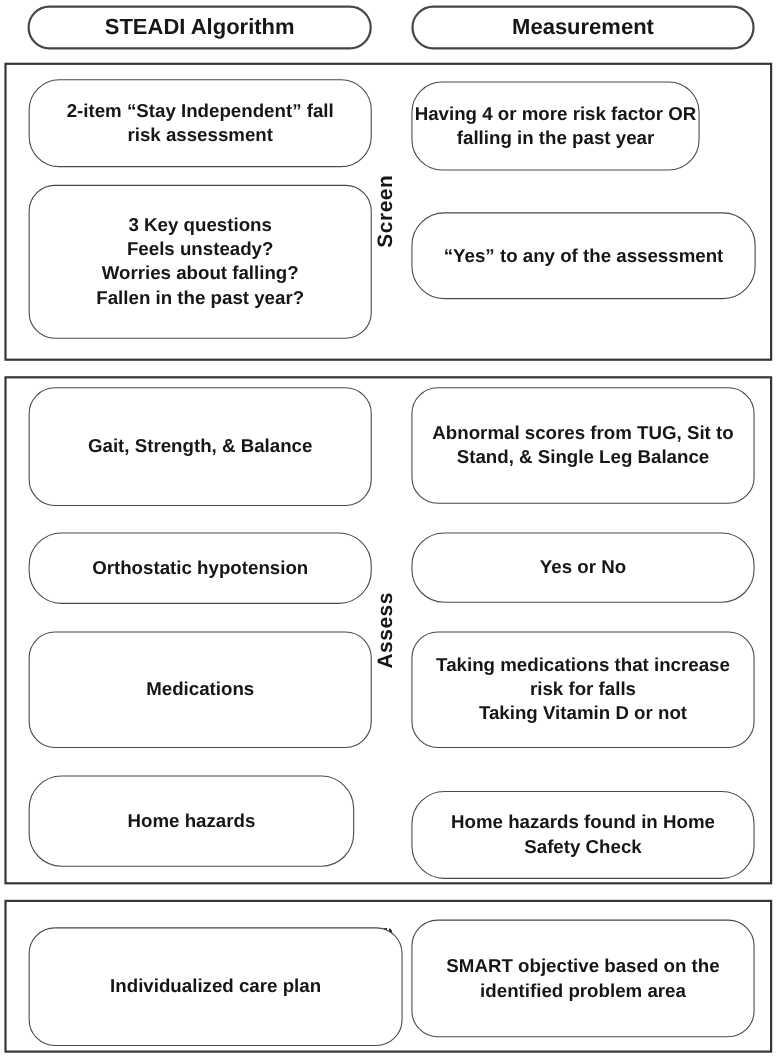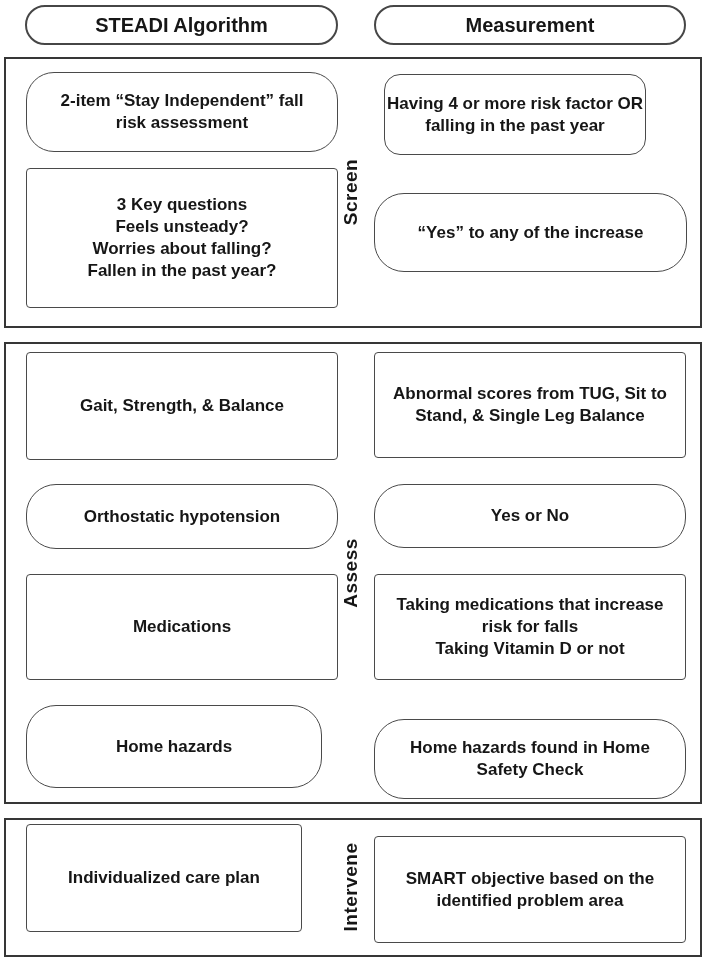--- a/index.html
+++ b/index.html
@@ -32,21 +32,21 @@
     box-sizing: border-box;
     background: #ffffff;
     display: flex;
     align-items: center;
     justify-content: center;
     font-size: 20px;
   }
   .box {
     position: absolute;
     border: 1.5px solid #4a4a4a;
-    border-radius: 4px;
+    border-radius: 24px;
     box-sizing: border-box;
     background: #ffffff;
     display: flex;
     align-items: center;
     justify-content: center;
   }
   .box-text {
     white-space: pre;
     text-align: center;
     font-size: 17px;
@@ -84,26 +84,26 @@
   <div class="box" style="left:26px; top:72px; width:312px; height:80px; border-radius:28px;">
     <span class="box-text">2-item “Stay Independent” fall
 risk assessment</span>
   </div>
   <div class="box" style="left:26px; top:168px; width:312px; height:140px;">
     <span class="box-text">3 Key questions
 Feels unsteady?
 Worries about falling?
 Fallen in the past year?</span>
   </div>
-  <div class="box" style="left:384px; top:74px; width:262px; height:81px; border-radius:16px;">
+  <div class="box" style="left:374px; top:74px; width:262px; height:81px; border-radius:28px;">
     <span class="box-text">Having 4 or more risk factor OR
 falling in the past year</span>
   </div>
   <div class="box" style="left:374px; top:193px; width:313px; height:79px; border-radius:30px;">
-    <span class="box-text">“Yes” to any of the increase</span>
+    <span class="box-text">“Yes” to any of the assessment</span>
   </div>
 
   <div class="box" style="left:26px; top:352px; width:312px; height:108px;">
     <span class="box-text">Gait, Strength, &amp; Balance</span>
   </div>
   <div class="box" style="left:26px; top:484px; width:312px; height:65px; border-radius:30px;">
     <span class="box-text">Orthostatic hypotension</span>
   </div>
   <div class="box" style="left:26px; top:574px; width:312px; height:106px;">
     <span class="box-text">Medications</span>
@@ -121,21 +121,21 @@
   <div class="box" style="left:374px; top:574px; width:312px; height:106px;">
     <span class="box-text">Taking medications that increase
 risk for falls
 Taking Vitamin D or not</span>
   </div>
   <div class="box" style="left:374px; top:706px; width:312px; height:80px; border-radius:30px;margin-top:13px;">
     <span class="box-text">Home hazards found in Home
 Safety Check</span>
   </div>
 
-  <div class="box" style="left:26px; top:824px; width:276px; height:108px;">
+  <div class="box" style="left:26px; top:843px; width:340px; height:108px;">
     <span class="box-text">Individualized care plan</span>
   </div>
   <div class="box" style="left:374px; top:836px; width:312px; height:107px;">
     <span class="box-text">SMART objective based on the
 identified problem area</span>
   </div>
 
 </div>
 
 </body></html>

